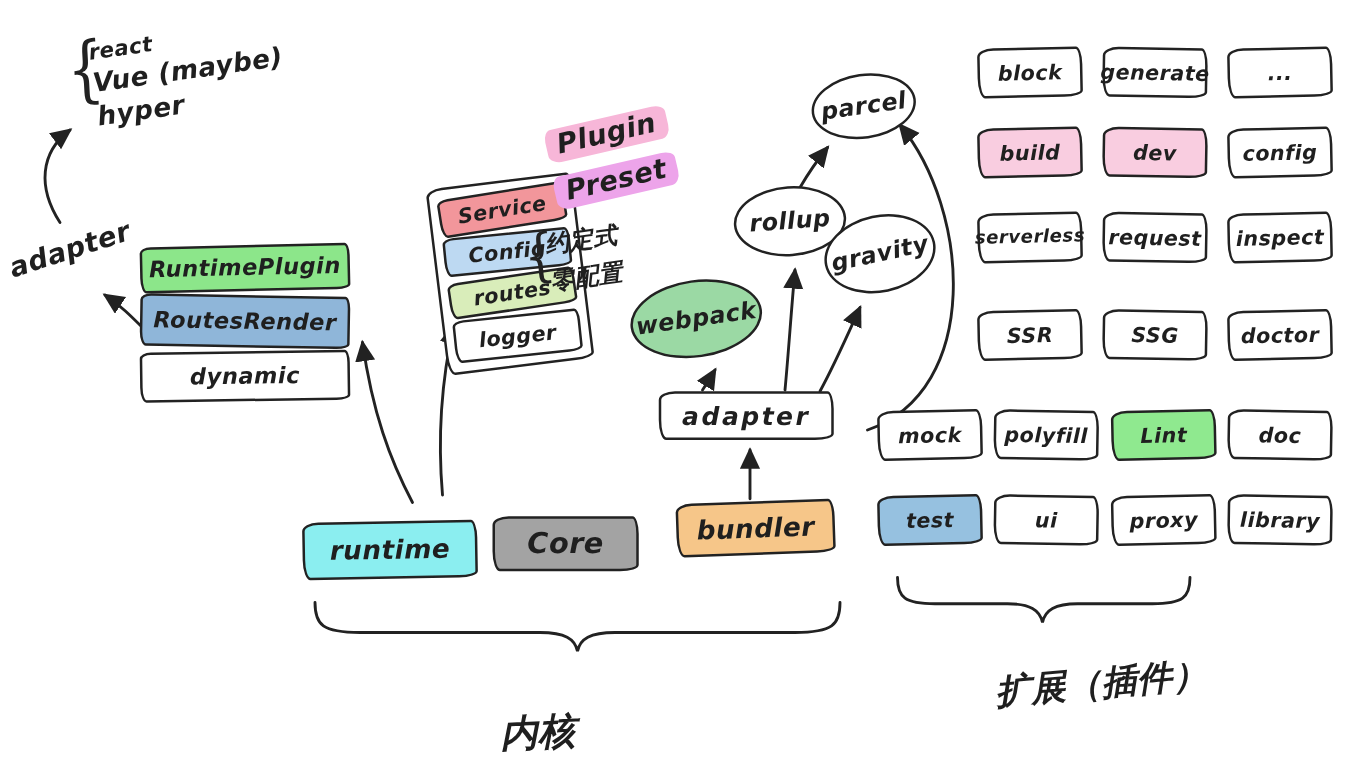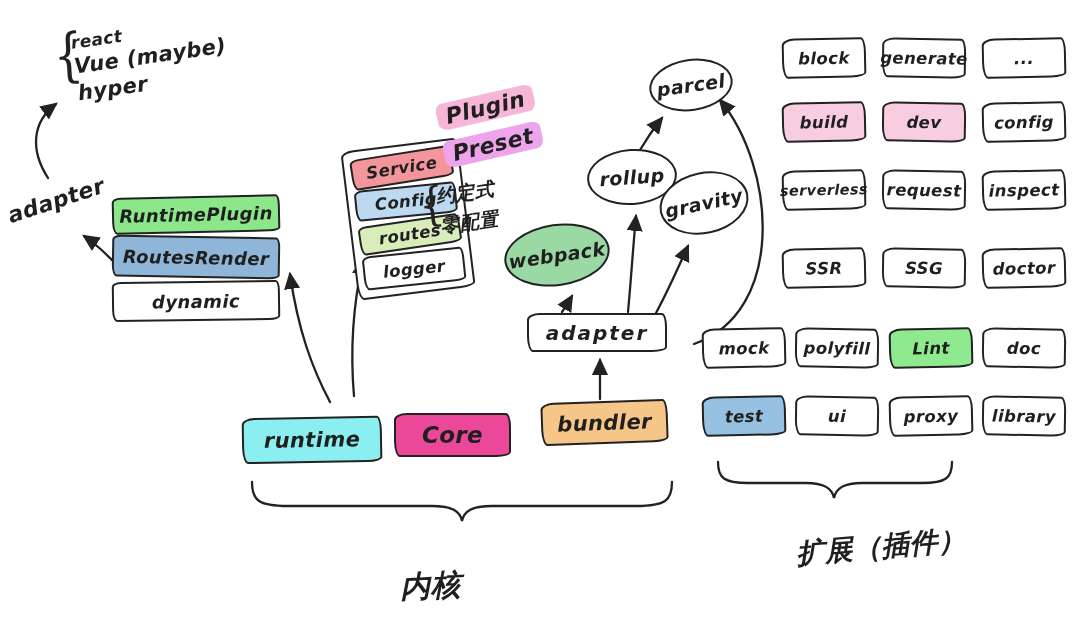--- a/index.html
+++ b/index.html
@@ -83,21 +83,21 @@
   </div>
 
   <div class="abs ellipse hand" style="left: 504px; top: 224px; width: 106px; height: 62px; font-size: 19px; transform: rotate(-8deg); background: rgb(155, 217, 164);">webpack</div>
   <div class="abs ellipse hand" style="left: 587px; top: 149px; width: 90px; height: 56px; font-size: 19px; transform: rotate(-4deg); background: rgb(255, 255, 255);">rollup</div>
   <div class="abs ellipse hand" style="left: 649px; top: 59px; width: 84px; height: 52px; font-size: 19px; transform: rotate(-8deg); background: rgb(255, 255, 255);">parcel</div>
   <div class="abs ellipse hand" style="left: 659px; top: 172px; width: 90px; height: 62px; font-size: 19px; transform: rotate(-12deg); background: rgb(255, 255, 255);">gravity</div>
 
   <div class="abs sk box hand" style="left:527px; top:313px; width:140px; height:39px; font-size:20px; letter-spacing:2px;">adapter</div>
 
   <div class="abs sk box hand" style="left: 242px; top: 417px; width: 140px; height: 46px; font-size: 21px; transform: rotate(-1deg); background: rgb(139, 238, 240);">runtime</div>
-  <div class="abs sk box hand" style="left: 394px; top: 413px; width: 117px; height: 44px; font-size: 23px; background: #ec4899;">Core</div>
+  <div class="abs sk box hand" style="left: 394px; top: 413px; width: 117px; height: 44px; font-size: 23px; background: #a3a3a3;">Core</div>
   <div class="abs sk box hand" style="left: 541px; top: 401px; width: 127px; height: 43px; font-size: 21px; transform: rotate(-2deg); background: rgb(246, 198, 137);">bundler</div>
 
   <div class="abs hand" style="left:400px; top:566px; font-size:30px; transform:rotate(-3deg);">内核</div>
 
   <div class="abs grid" style="left:702px; top:38px;">
     <div class="row r3" style="margin-bottom:24px;">
       <div class="cell box sk hand">block</div>
       <div class="cell box sk hand">generate</div>
       <div class="cell box sk hand">...</div>
     </div>

